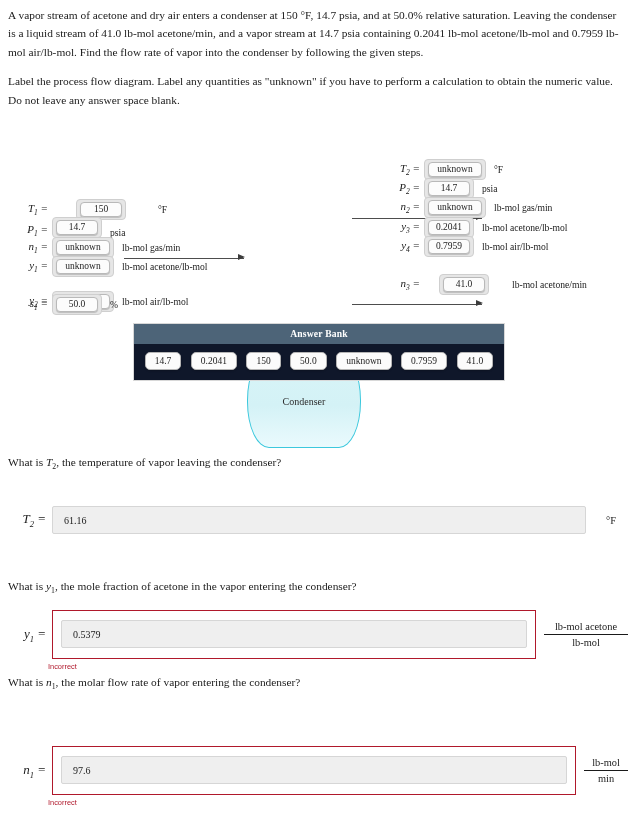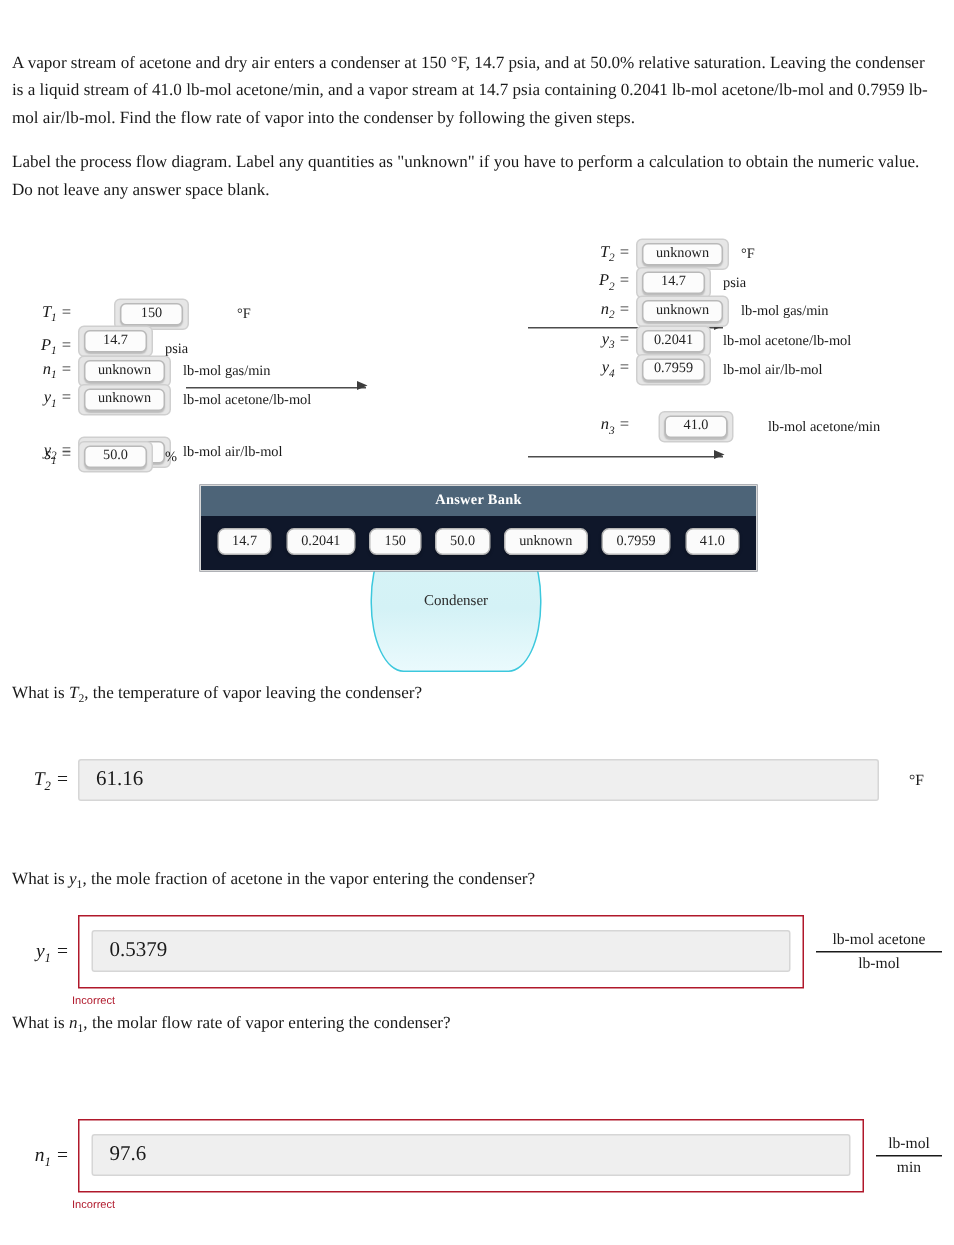--- a/index.html
+++ b/index.html
@@ -9,21 +9,21 @@
     font-family:"Liberation Serif", serif;
     color:#1a1a1a;
     position:relative;
     overflow:hidden;
   }
   .page{position:relative;width:636px;height:830px;}
 
   
   .prompt{
     position:absolute;left:8px;top:6px;width:612px;
-    font-size:11.4px;line-height:1.62;text-align:left;margin-top:27px;
+    font-size:11.4px;line-height:1.62;text-align:left;
   }
   .prompt p{margin:0 0 11px 0;}
 
   
   .diagram{position:absolute;left:0;top:150px;width:636px;height:240px;}
 
   .slot{
     display:inline-block;
     background:#e6e6e6;
     border:1px solid #cfcfcf;
@@ -144,21 +144,21 @@
     box-sizing:border-box;
   }
   .field{
     background:#efefef;
     border:1px solid #d6d6d6;
     border-radius:2px;
     height:28px;
     display:flex;align-items:center;
     padding-left:11px;
     font-family:"Liberation Serif", serif;
-    font-size:14px;
+    font-size:10px;
     color:#1a1a1a;
     box-sizing:border-box;
     cursor:text;
   }
   .incorrect{
     font-family:"Liberation Sans", sans-serif;
     font-size:7.4px;
     color:#b0182b;
     margin-top:3px;
     margin-left:2px;

